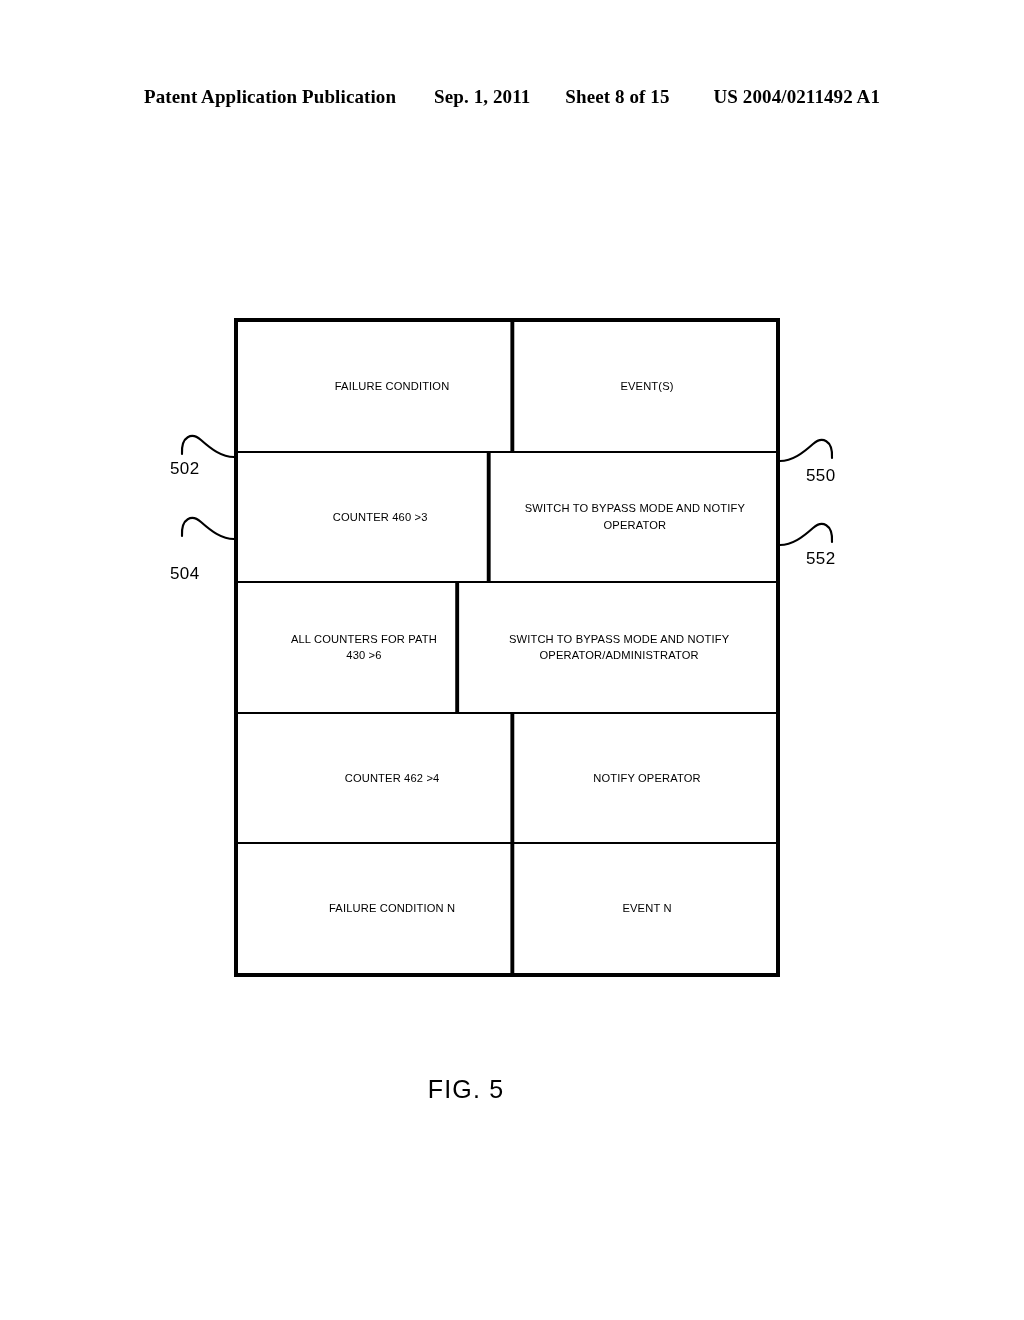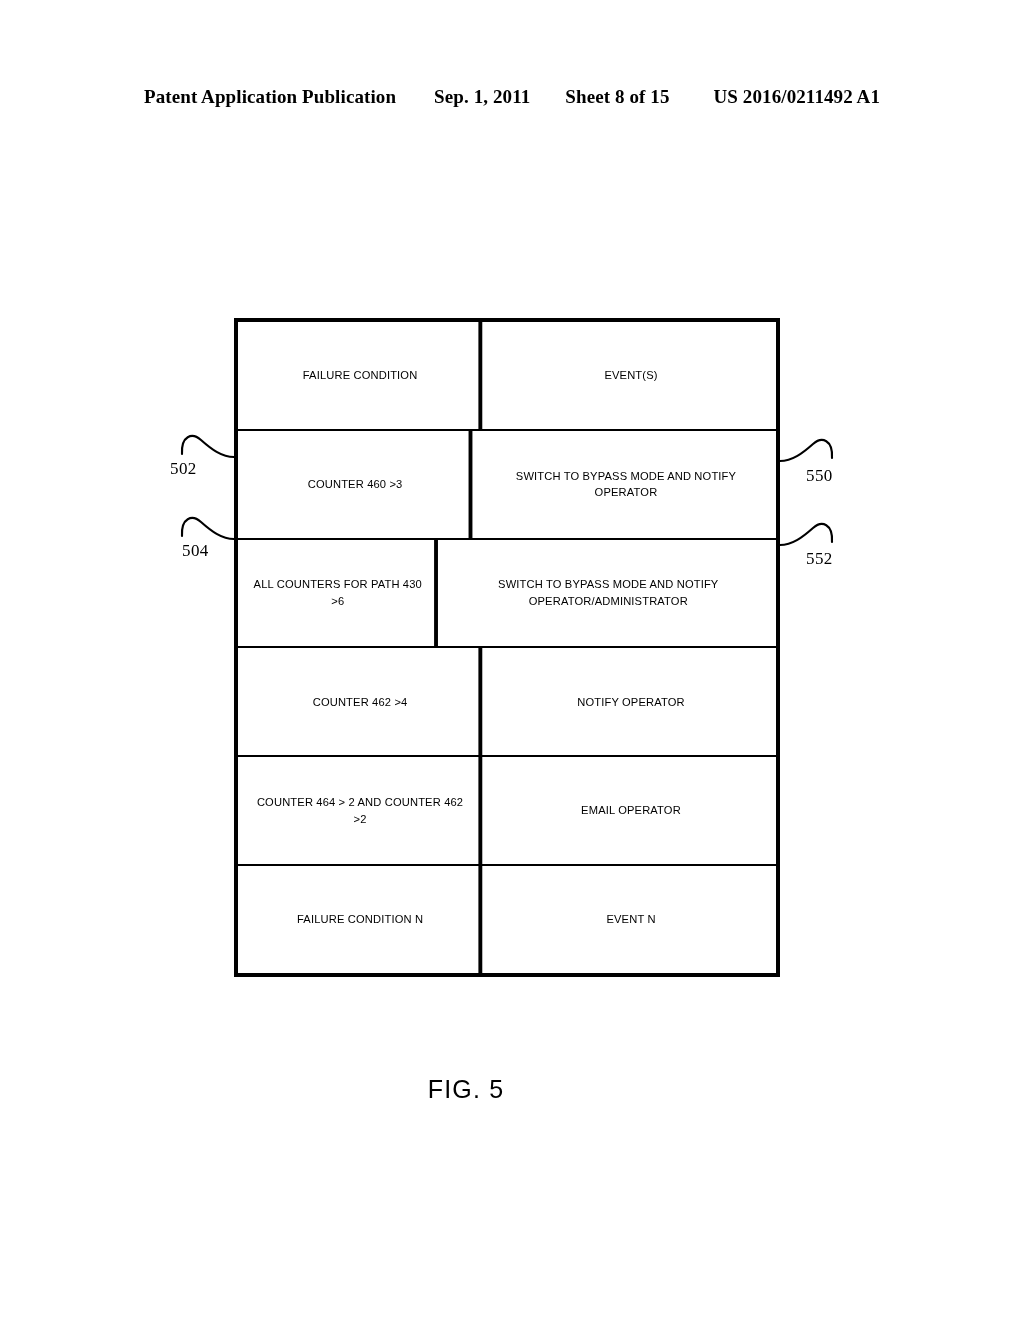--- a/index.html
+++ b/index.html
@@ -48,20 +48,21 @@
     border: 4px solid #000000;
     background: #ffffff;
     display: flex;
     flex-direction: column;
   }
   .fig-row {
     flex: 1 1 0;
     display: flex;
     min-height: 0;
     border-bottom: 2px solid #000000;
+    padding-left: 32px;
   }
   .fig-row:last-child { border-bottom: none; justify-content: flex-end; }
 
   .fig-cell {
     display: flex;
     align-items: center;
     justify-content: center;
     text-align: center;
     box-sizing: border-box;
     padding: 2px 9px;
@@ -75,21 +76,21 @@
     width: 248px;
     border-right: 4px solid #000000;
   }
   .cell-event {
     flex: 1 1 auto;
   }
 
   
   .ref-label {
     position: absolute;
-    font-family: Liberation Serif, serif;
+    font-family: Liberation Sans, sans-serif;
     font-size: 17px;
     letter-spacing: 0.4px;
     color: #000000;
     white-space: nowrap;
   }
   .leader {
     position: absolute;
     pointer-events: none;
   }
 
@@ -105,21 +106,21 @@
     font-stretch: condensed;
   }
 </style>
 </head>
 <body>
 
 <div class="patent-header">
   <span class="hdr-pub">Patent Application Publication</span>
   <span class="hdr-date">Sep. 1, 2011</span>
   <span class="hdr-sheet">Sheet 8 of 15</span>
-  <span class="hdr-num">US 2016/0211492 A1</span>
+  <span class="hdr-num">US 2004/0211492 A1</span>
 </div>
 
 <div class="fig-table">
 
   <div class="fig-row">
     <div class="fig-cell cell-cond">FAILURE CONDITION</div>
     <div class="fig-cell cell-event">EVENT(S)</div>
   </div>
 
   <div class="fig-row">
@@ -130,43 +131,39 @@
   <div class="fig-row">
     <div class="fig-cell cell-cond">ALL COUNTERS FOR PATH 430 &gt;6</div>
     <div class="fig-cell cell-event">SWITCH TO BYPASS MODE AND NOTIFY OPERATOR/ADMINISTRATOR</div>
   </div>
 
   <div class="fig-row">
     <div class="fig-cell cell-cond">COUNTER 462 &gt;4</div>
     <div class="fig-cell cell-event">NOTIFY OPERATOR</div>
   </div>
 
-  <div class="fig-row">
-    <div class="fig-cell cell-cond">COUNTER 464 &gt; 2 AND COUNTER 462 &gt;2</div>
-    <div class="fig-cell cell-event">EMAIL OPERATOR</div>
-  </div>
 
 
 
   <div class="fig-row">
     <div class="fig-cell cell-cond">FAILURE CONDITION N</div>
     <div class="fig-cell cell-event">EVENT N</div>
   </div>
 
 </div>
 
 <svg class="leader" style="left:178px; top:424px;" width="68" height="42" viewBox="0 0 68 42">
   <path d="M 4 30 C 3 12, 14 8, 23 16 C 32 24, 44 34, 58 33" fill="none" stroke="#000000" stroke-width="2.1" stroke-linecap="round"></path>
 </svg>
 <div class="ref-label" style="left:170px; top:459px;">502</div>
 
 <svg class="leader" style="left:178px; top:506px;" width="68" height="42" viewBox="0 0 68 42">
   <path d="M 4 30 C 3 12, 14 8, 23 16 C 32 24, 44 34, 58 33" fill="none" stroke="#000000" stroke-width="2.1" stroke-linecap="round"></path>
 </svg>
-<div class="ref-label" style="left:170px; top:541px;margin-left:12px;">504</div>
+<div class="ref-label" style="left:170px; top:564px;">504</div>
 
 <svg class="leader" style="left:768px; top:428px;" width="68" height="42" viewBox="0 0 68 42">
   <path d="M 64 30 C 65 12, 54 8, 45 16 C 36 24, 24 34, 10 33" fill="none" stroke="#000000" stroke-width="2.1" stroke-linecap="round"></path>
 </svg>
 <div class="ref-label" style="left:806px; top:466px;">550</div>
 
 <svg class="leader" style="left:768px; top:512px;" width="68" height="42" viewBox="0 0 68 42">
   <path d="M 64 30 C 65 12, 54 8, 45 16 C 36 24, 24 34, 10 33" fill="none" stroke="#000000" stroke-width="2.1" stroke-linecap="round"></path>
 </svg>
 <div class="ref-label" style="left:806px; top:549px;">552</div>

